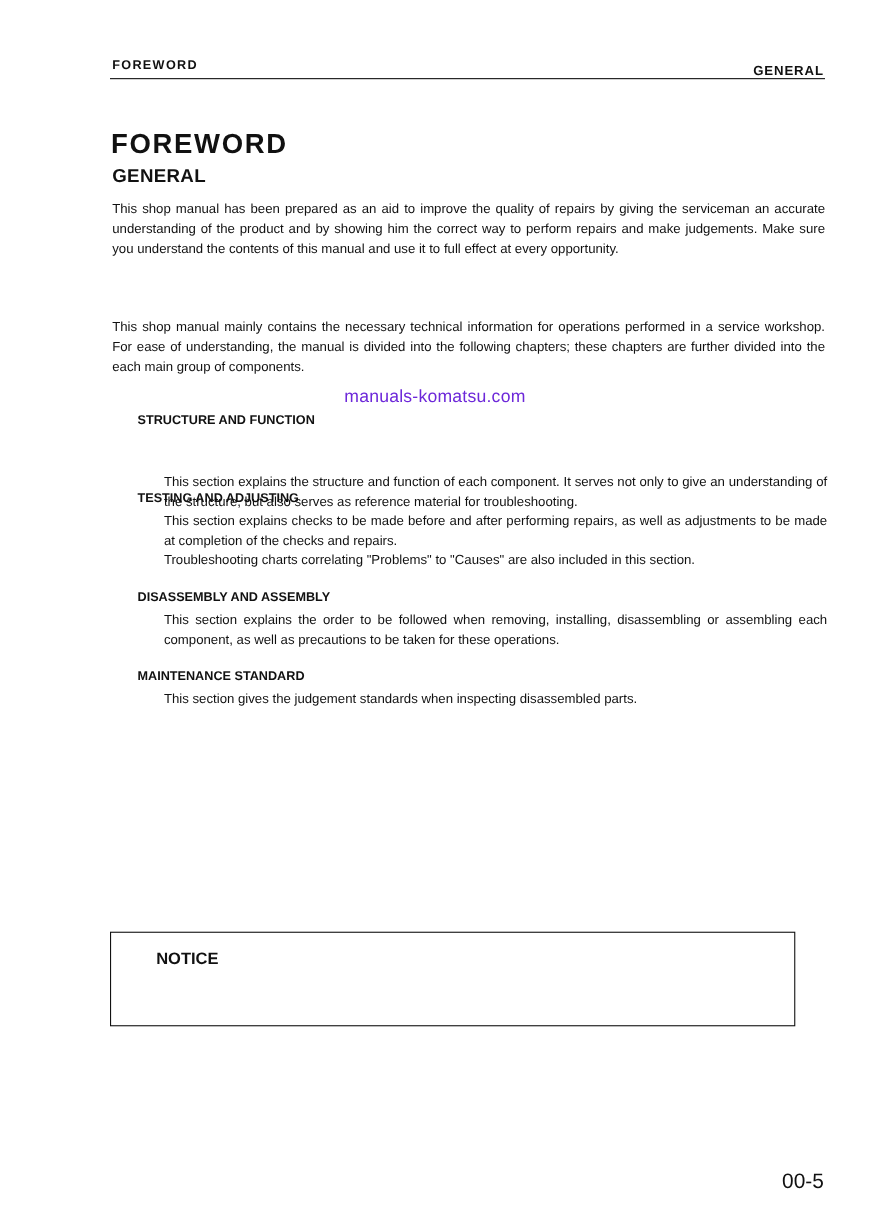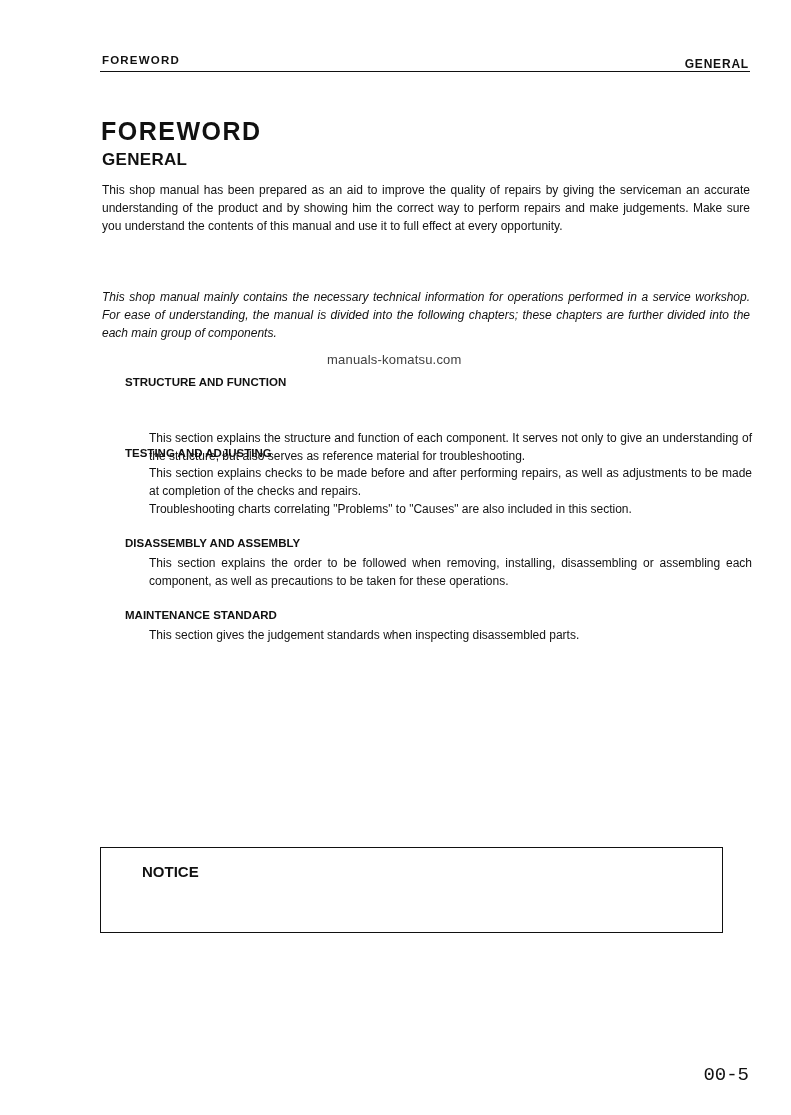--- a/index.html
+++ b/index.html
@@ -19,43 +19,43 @@
     .h1 {
       position: absolute; left: 101px; top: 117px; font-size: 25px; font-weight: bold; letter-spacing: 1.5px;
     }
     .h2 {
       position: absolute; left: 102px; top: 150px; font-size: 17px; font-weight: bold; letter-spacing: 0.3px;
     }
     .para {
       position: absolute; left: 102px; width: 648px; font-size: 12px; line-height: 18px; text-align: justify;
     }
     .p1 { top: 181px; }
-    .p2 { top: 288px; font-style: italic; }
+    .p2 { top: 288px; }
     .watermark {
-      position: absolute; left: 313px; top: 352px; font-size: 13px; color: #404040; letter-spacing: 0.2px; margin-left: 14px;
+      position: absolute; left: 313px; top: 352px; font-size: 16px; color: #6d28d9; letter-spacing: 0.2px;
     }
     .sec-title {
       position: absolute; left: 125px; font-size: 11.5px; font-weight: bold;
     }
     .sec-body {
       position: absolute; left: 149px; width: 603px; font-size: 12px; line-height: 18px; text-align: justify;
     }
     .notice-box {
       position: absolute; left: 100px; top: 847px; width: 623px; height: 86px;
       border: 1px solid #111; box-sizing: border-box;
     }
     .notice-title {
       position: absolute; left: 41px; top: 15px; font-size: 15px; font-weight: bold;
     }
     .notice-text {
       position: absolute; left: 41px; top: 42px; width: 562px; font-size: 12px; line-height: 18px;
       text-align: justify; letter-spacing: 0.35px;
     }
     .page-num {
-      position: absolute; right: 42px; top: 1064px; font-size: 19px; font-family: Liberation Mono, monospace;
+      position: absolute; right: 42px; top: 1064px; font-size: 19px; font-family: Liberation Sans, sans-serif;
     }
   </style>
 </head>
 <body>
 
 <div class="hdr-left">FOREWORD</div>
 <div class="hdr-right">GENERAL</div>
 <div class="hdr-rule"></div>
 
 <div class="h1">FOREWORD</div>

